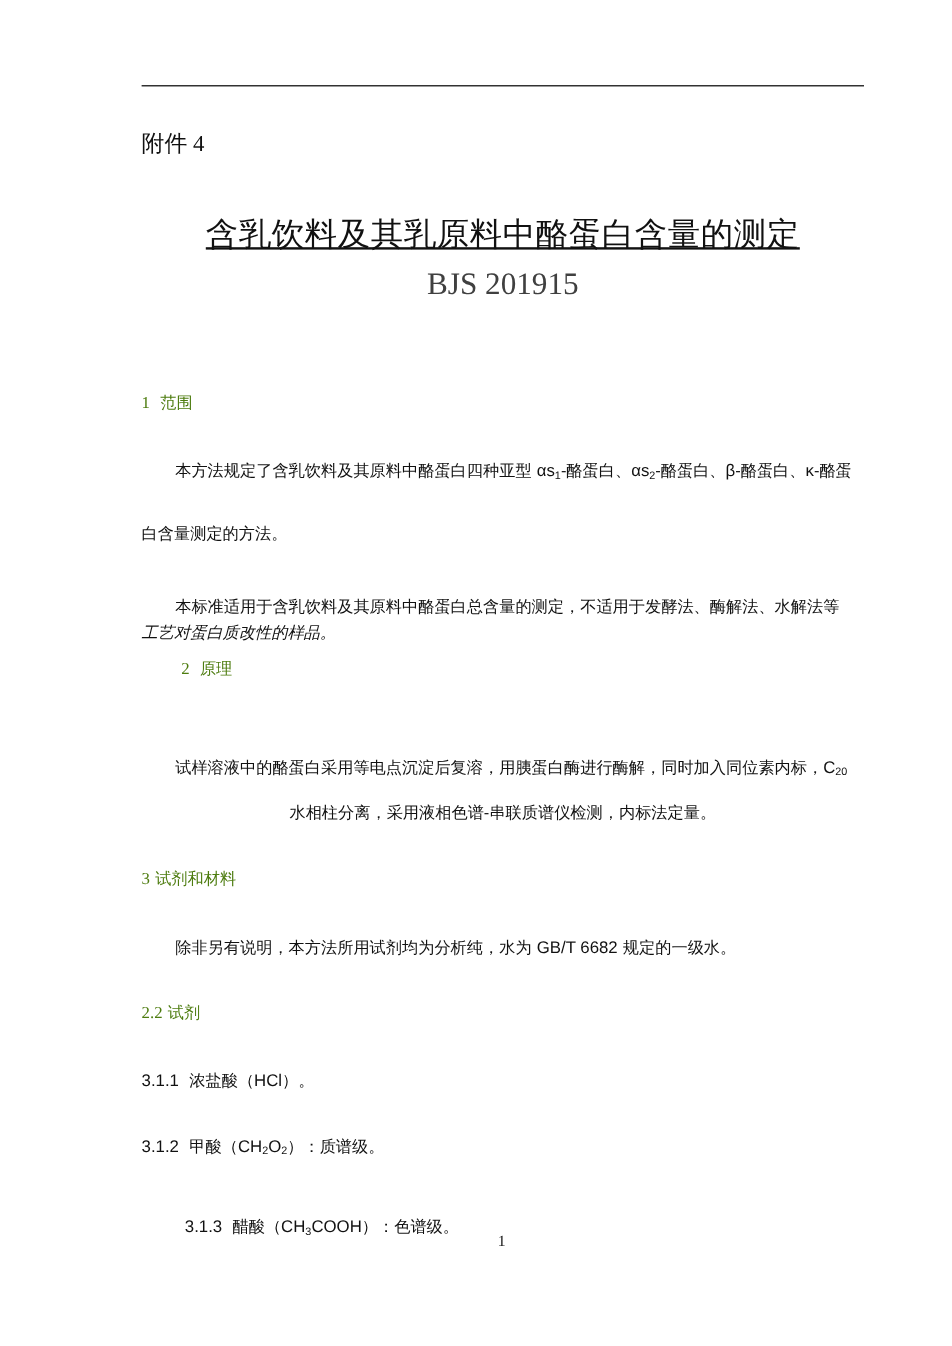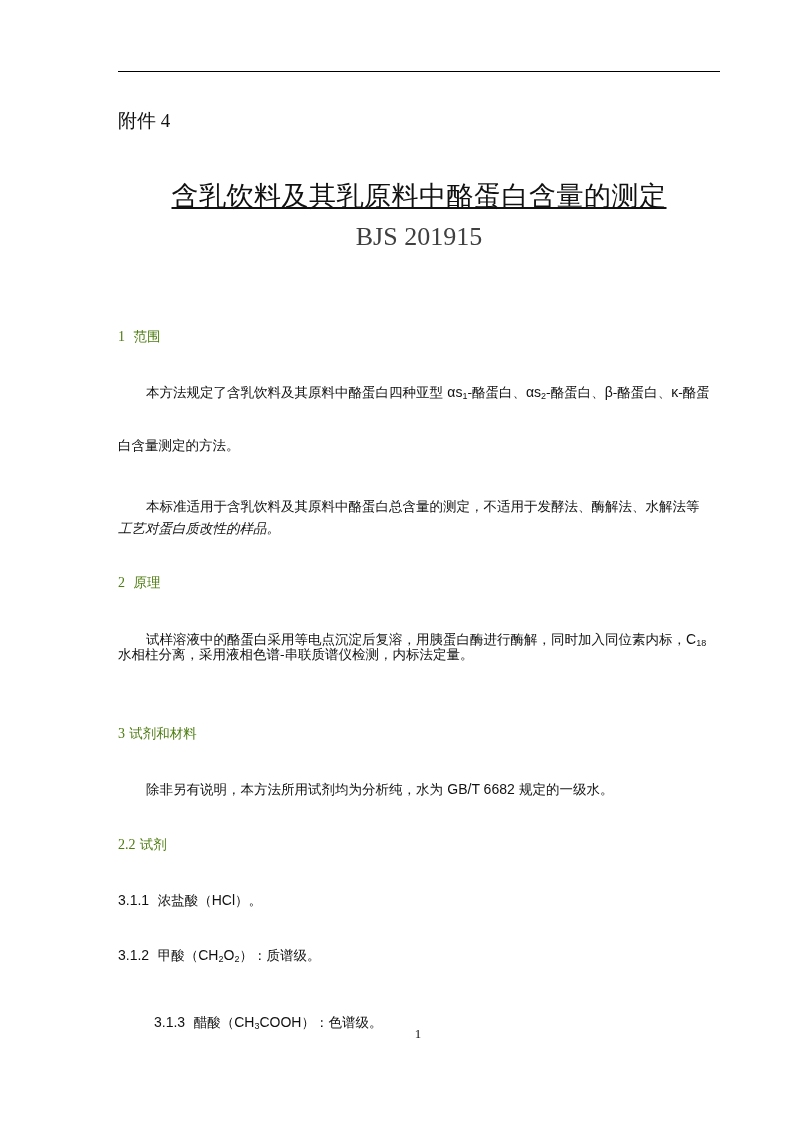--- a/index.html
+++ b/index.html
@@ -114,26 +114,26 @@
   <span class="num">1</span>&nbsp;&nbsp;<span>范围</span>
 </div>
 
 <div class="para" style="top:382px;"><span class="indent"></span><span>本方法规定了含乳饮料及其原料中酪蛋白四种亚型 </span><span class="latin"><span>αs</span><sub class="s">1</sub></span><span>-酪蛋白、</span><span class="latin"><span>αs</span><sub class="s">2</sub></span><span>-酪蛋白、</span><span class="latin">β</span><span>-酪蛋白、</span><span class="latin">κ</span><span>-酪蛋</span></div>
 
 <div class="para" style="top:424px;margin-top:11px;">白含量测定的方法。</div>
 
 <div class="para" style="top:477px;margin-top:19px;"><span class="indent"></span><span>本标准适用于含乳饮料及其原料中酪蛋白总含量的测定，不适用于发酵法、酶解法、水解法等</span></div>
 <div class="para" style="top:518px;font-style:italic;">工艺对蛋白质改性的样品。</div>
 
-<div class="heading" style="top:572px;">
+<div class="heading" style="top:548px;margin-left:33px;">
   <span class="num">2</span>&nbsp;&nbsp;<span>原理</span>
 </div>
 
-<div class="para" style="top:629px;"><span class="indent"></span><span>试样溶液中的酪蛋白采用等电点沉淀后复溶，用胰蛋白酶进行酶解，同时加入同位素内标，</span><span class="latin"><span>C</span><sub class="s">18</sub></span></div>
-<div class="para" style="top:644px;">水相柱分离，采用液相色谱-串联质谱仪检测，内标法定量。</div>
+<div class="para" style="top:629px;"><span class="indent"></span><span>试样溶液中的酪蛋白采用等电点沉淀后复溶，用胰蛋白酶进行酶解，同时加入同位素内标，</span><span class="latin"><span>C</span><sub class="s">20</sub></span></div>
+<div class="para" style="top:668px;text-align:center;">水相柱分离，采用液相色谱-串联质谱仪检测，内标法定量。</div>
 
 <div class="heading" style="top:723px;">
   <span class="num">3</span>&nbsp;<span>试剂和材料</span>
 </div>
 
 <div class="para" style="top:779px;"><span class="indent"></span><span>除非另有说明，本方法所用试剂均为分析纯，水为 </span><span class="latin">GB/T 6682</span><span> 规定的一级水。</span></div>
 
 <div class="heading" style="top:834px;">
   <span class="num">2.2</span>&nbsp;<span>试剂</span>
 </div>

